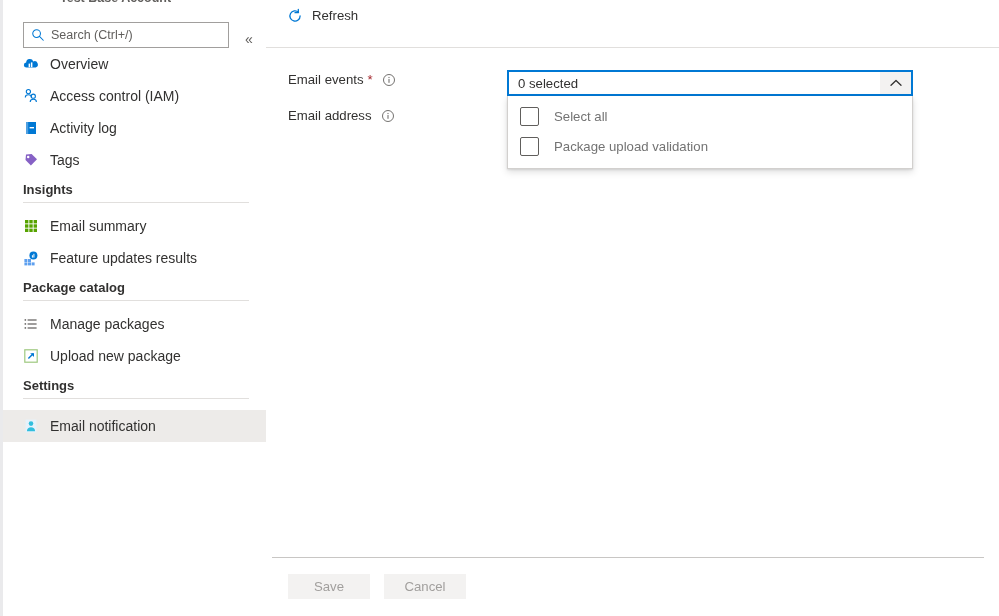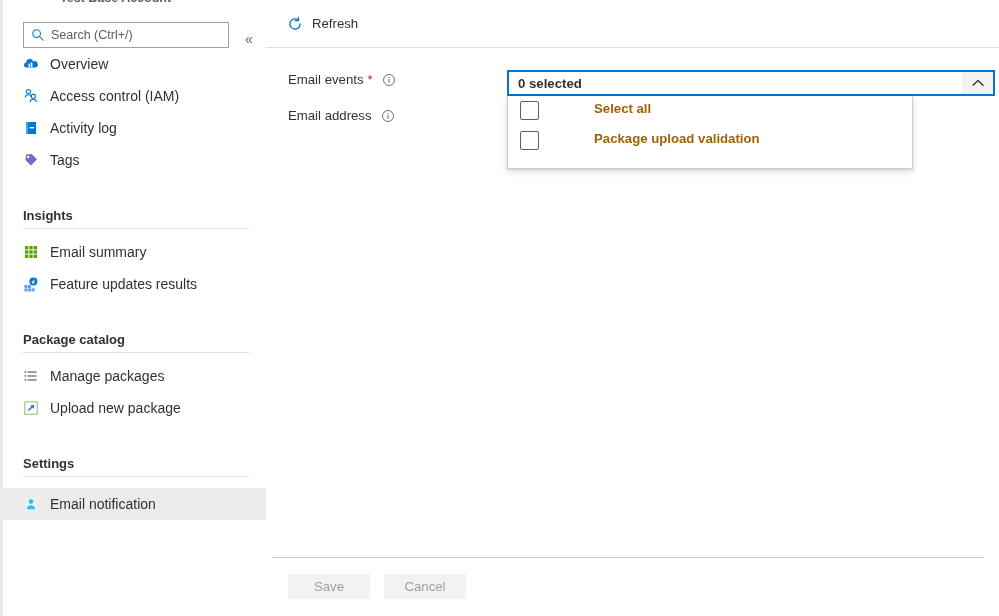--- a/index.html
+++ b/index.html
@@ -97,21 +97,21 @@
   .nav-icon {
     width: 16px; height: 16px;
     flex: 0 0 16px;
     margin-right: 11px;
     display: block;
   }
   .nav-label { white-space: nowrap; }
 
   .section-head {
     padding: 0 20px 0 20px;
-    margin-top: 32px;
+    margin-top: 6px;
   }
   .section-head .stxt {
     font-size: 13px;
     font-weight: 700;
     color: #323130;
     display: block;
     padding-bottom: 5px;
   }
   .section-head .sline {
     height: 1px;
@@ -130,21 +130,21 @@
   }
   .toolbar {
     height: 48px;
     display: flex;
     align-items: center;
     padding-left: 13px;
     border-bottom: 1px solid #e1dfdd;
   }
   .tb-btn {
     display: flex;
-    align-items: center;
+    align-items: flex-start;
     height: 32px;
     padding: 0 8px;
     cursor: pointer;
     font-size: 13.2px;
     color: #323130;
     background: transparent;
     border: 0;
     font-family: "Liberation Sans", sans-serif;
   }
   .tb-icon { width: 16px; height: 16px; margin-right: 9px; display: block; }
@@ -174,21 +174,21 @@
   .req-star { color: #a4262c; margin-left: 4px; font-size: 13.2px; }
   .info-ico {
     width: 14px; height: 14px;
     margin-left: 9px;
     display: inline-block;
     cursor: pointer;
     flex: 0 0 14px;
   }
 
   
-  .dd-wrap { position: relative; width: 488px; font-weight: bold; }
+  .dd-wrap { position: relative; width: 406px; }
   .dd-head {
     height: 26px;
     border: 2px solid #0078d4;
     background: #fff;
     display: flex;
     align-items: center;
     justify-content: space-between;
     padding-left: 9px;
     cursor: pointer;
     font-size: 13.2px;
@@ -211,27 +211,26 @@
     width: 406px;
     background: #ffffff;
     border: 1px solid #d2d0ce;
     border-top: 0;
     box-shadow: 0 3.2px 7.2px rgba(0,0,0,0.13), 0 0.6px 1.8px rgba(0,0,0,0.10);
     padding: 5px 0 7px 0;
     z-index: 40;
   }
   .dd-opt {
     display: flex;
-    align-items: flex-start;
+    align-items: center;
     height: 30px;
     padding-left: 12px;
     cursor: pointer;
     font-size: 13.2px;
-    color: #a16207;
-    gap: 40px;
+    color: #737373;
   }
   .cb {
     width: 19px; height: 19px;
     border: 1px solid #605e5c;
     background: #fff;
     flex: 0 0 19px;
     margin-right: 15px;
     border-radius: 2px;
   }
   .dd-opt-label { white-space: nowrap; }

